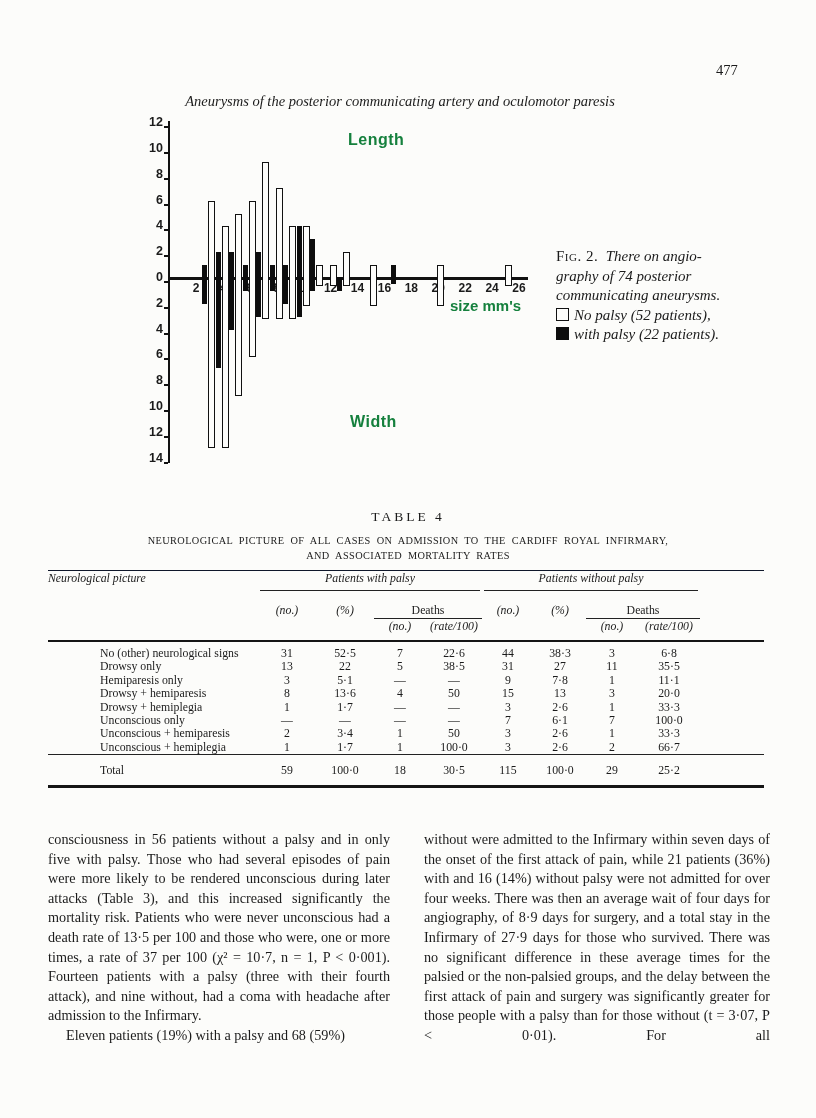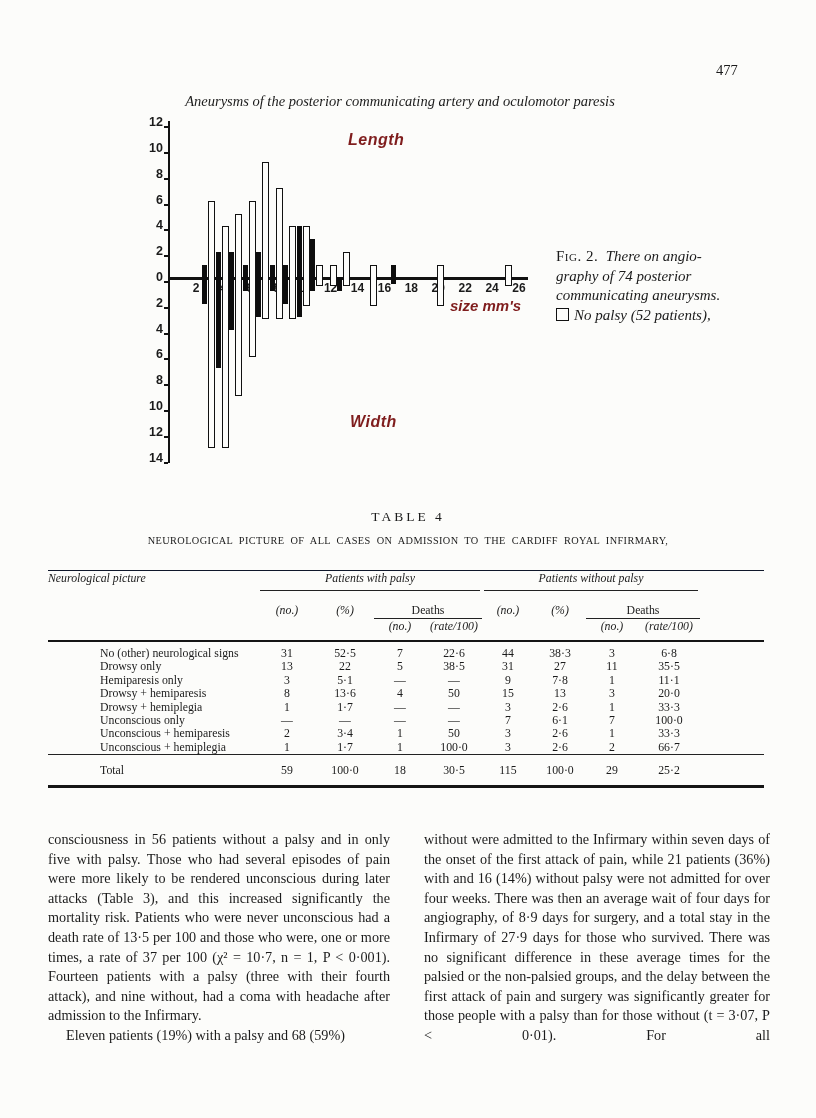--- a/index.html
+++ b/index.html
@@ -20,21 +20,21 @@
   .axis-x{position:absolute;left:168px;top:277px;width:360px;height:2.5px;background:#111;z-index:1;}
   .ytick-label{position:absolute;width:26px;text-align:right;
     font-family:"Liberation Sans",sans-serif;font-weight:bold;font-size:12.5px;z-index:1;}
   .ytick-mark{position:absolute;width:4px;height:2px;background:#111;z-index:1;}
   .xtick-label{position:absolute;width:22px;text-align:center;top:281px;
     font-family:"Liberation Sans",sans-serif;font-weight:bold;font-size:12px;z-index:1;}
   .bar{position:absolute;width:5px;}
   .bar-open{background:#fdfdfb;border:1px solid #111;z-index:2;}
   .bar-filled{background:#0d0d0d;z-index:3;}
   .chart-label{position:absolute;font-family:"Liberation Sans",sans-serif;font-weight:bold;
-    color:#7f1d1d;z-index:4;font-style:italic;}
+    color:#15803d;z-index:4;}
   .lbl-length{left:348px;top:131px;font-size:16px;letter-spacing:0.5px;}
   .lbl-width{left:350px;top:413px;font-size:16px;letter-spacing:0.5px;}
   .lbl-numaneur{left:32px;top:254px;width:116px;text-align:center;font-size:15px;line-height:18px;}
   .lbl-sizemm{left:450px;top:297px;font-size:15px;}
 
   
   .fig-caption{position:absolute;left:556px;top:247px;width:210px;
     font-size:15px;line-height:19.5px;font-style:italic;}
   .fig-caption .figtag{font-style:normal;font-variant:small-caps;letter-spacing:0.5px;}
   .legend-line{white-space:nowrap;}
@@ -152,25 +152,27 @@
   </div>
 
 <div class="fig-caption" id="fig-caption">
   <div>
     <span class="figtag">Fig. 2.</span>
     <span>&nbsp;</span><span id="cap-first">There on angio-</span>
   </div>
 <div>graphy of 74 posterior</div>
     <div>communicating aneurysms.</div>
     <div class="legend-line"><span class="sq sq-open"></span><span>No palsy (52 patients),</span></div>
+    <div class="legend-line"><span class="sq sq-filled"></span><span>with palsy (22 patients).</span></div>
   </div>
 
 <div class="tbl-title">TABLE 4</div>
 <div class="tbl-sub">
   <div>NEUROLOGICAL PICTURE OF ALL CASES ON ADMISSION TO THE CARDIFF ROYAL INFIRMARY,</div>
+  <div>AND ASSOCIATED MORTALITY RATES</div>
 </div>
 
 <table class="datatable">
   <colgroup>
     <col style="width:210px">
       <col style="width:58px">
       <col style="width:58px">
       <col style="width:52px">
       <col style="width:56px">
     <col style="width:52px">

